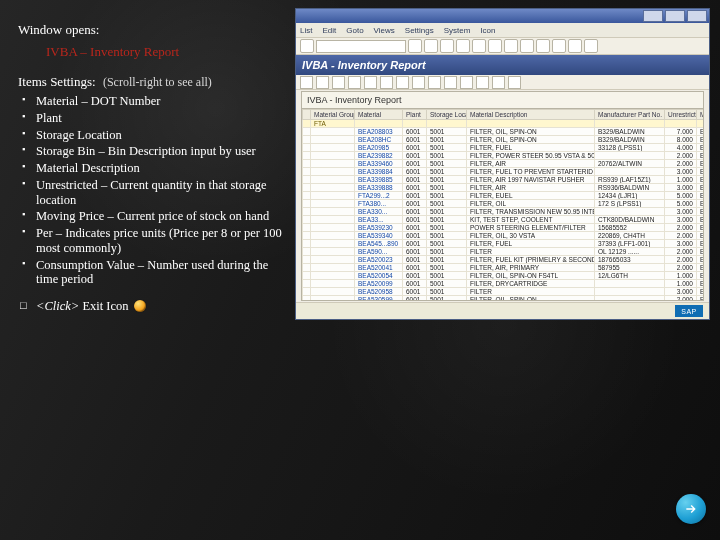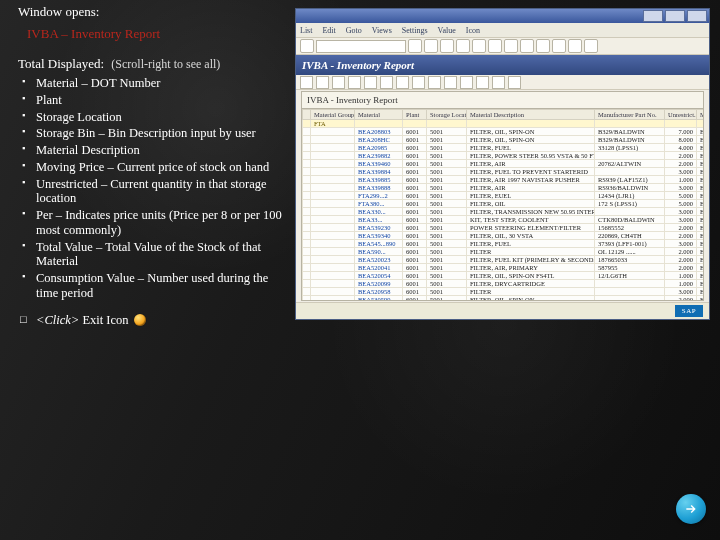--- a/index.html
+++ b/index.html
@@ -3,39 +3,39 @@
 <meta charset="utf-8">
 <style>
   html,body{margin:0;padding:0;width:720px;height:540px;background:#000;font-family:"Times New Roman",serif;overflow:hidden}
   .slide{position:relative;width:720px;height:540px;
     background:
       radial-gradient(circle at 30% 20%, rgba(255,255,255,.06) 0%, rgba(255,255,255,0) 25%),
       radial-gradient(circle at 70% 60%, rgba(255,255,255,.04) 0%, rgba(255,255,255,0) 30%),
       linear-gradient(115deg,#262626 0%,#1a1a1a 40%,#0e0e0e 100%);
     color:#fff;
   }
-  .left{position:absolute;left:18px;top:4px;width:272px}
+  .left{position:absolute;left:18px;top:22px;width:272px}
   .wo{font-size:13px;margin:0 0 6px 0}
-  .title{color:#b9261c;font-size:13px;margin:0 0 14px 9px}
+  .title{color:#b9261c;font-size:13px;margin:0 0 14px 28px}
   .idl{font-size:13px;margin:0 0 4px 0}
   .hint{font-size:12px;color:#d8d8d8;margin-left:4px}
   ul.bul{list-style:none;margin:2px 0 0 0;padding:0}
   ul.bul li{position:relative;padding:0 0 2px 18px;font-size:12.5px;line-height:1.18}
   ul.bul li::before{content:"\25AA";position:absolute;left:4px;top:0;font-size:9px;color:#fff}
   .click{margin:10px 0 0 0;font-size:12.5px;position:relative;padding-left:18px}
   .click::before{content:"\25A1";position:absolute;left:2px;top:0;font-size:11px;color:#fff}
   .click em{font-style:italic}
   .exitico{display:inline-block;width:12px;height:12px;border-radius:50%;
     background:radial-gradient(circle at 35% 30%,#ffe27a 0%,#f5a51f 55%,#c9740a 100%);
     box-shadow:inset -1px -1px 1px rgba(0,0,0,.4),0 0 1px rgba(0,0,0,.6);
     vertical-align:-2px;margin-left:2px}
 
   
   .sap{position:absolute;right:10px;top:8px;width:413px;height:310px;background:#f0ede4;
-       border:1px solid #4b5e84;font-family:Liberation Serif, serif;font-size:8px;color:#222;overflow:hidden}
+       border:1px solid #4b5e84;font-family:Liberation Sans, sans-serif;font-size:8px;color:#222;overflow:hidden}
   .sap .winbar{height:14px;background:linear-gradient(#6e89c6,#3a579c);display:flex;justify-content:flex-end;align-items:center;padding:0 2px;gap:2px}
   .sap .winbar span{width:18px;height:10px;background:#cfd7ea;border:1px solid #5a6e9a;display:inline-block}
   .sap .menu{height:14px;background:#eceadf;padding:0 4px;display:flex;gap:10px;align-items:center;color:#33405f;border-bottom:1px solid #cfcab9}
   .sap .tb1{height:16px;background:#f2efe5;border-bottom:1px solid #cfcab9;display:flex;align-items:center;padding:0 4px;gap:2px}
   .sap .tb1 .chip{width:12px;height:12px;background:#fff;border:1px solid #b8b4a4;border-radius:2px}
   .sap .tb1 .field{width:88px;height:11px;background:#fff;border:1px solid #b8b4a4}
   .sap .hdr{height:20px;background:linear-gradient(#4e68a7,#31487f);color:#fff;font-weight:bold;
         font-size:11px;font-style:italic;display:flex;align-items:center;padding:0 6px}
   .sap .tb2{height:14px;background:#f2efe5;border-bottom:1px solid #cfcab9;display:flex;align-items:center;padding:0 4px;gap:3px}
   .sap .tb2 i{width:11px;height:11px;background:#fff;border:1px solid #b8b4a4;display:inline-block}
@@ -56,54 +56,53 @@
   .nextbtn svg{width:16px;height:16px;fill:#fff}
 </style>
 </head>
 <body>
 <div class="slide">
 
   <div class="left">
     <p class="wo">Window opens:</p>
     <p class="title">IVBA – Inventory Report</p>
     <p class="idl">
-      <span>Total Displayed:</span>
+      <span>Items Settings:</span>
       <span class="hint">(Scroll-right to see all)</span>
     </p>
     <ul class="bul" id="bullets">
         <li>Material – DOT Number</li>
         <li>Plant</li>
         <li>Storage Location</li>
         <li>Storage Bin – Bin Description input by user</li>
         <li>Material Description</li>
+        <li>Unrestricted – Current quantity in that storage location</li>
         <li>Moving Price – Current price of stock on hand</li>
-        <li>Unrestricted – Current quantity in that storage location</li>
         <li>Per – Indicates price units (Price per 8 or per 100 most commonly)</li>
-        <li>Total Value – Total Value of the Stock of that Material</li>
         <li>Consumption Value – Number used during the time period</li>
       </ul>
     <p class="click">
       <em>&lt;Click&gt;</em><span> Exit Icon</span>
       <span class="exitico"></span>
     </p>
   </div>
 
   <div class="sap">
     <div class="winbar">
       <span></span>
       <span></span>
       <span></span>
     </div>
     <div class="menu" id="sap-menu">
         <span>List</span>
         <span>Edit</span>
         <span>Goto</span>
         <span>Views</span>
         <span>Settings</span>
-        <span>Value</span>
+        <span>System</span>
         <span>Icon</span>
       </div>
     <div class="tb1">
       <div class="chip"></div>
       <div class="field"></div>
       <div class="chip"></div>
       <div class="chip"></div>
       <div class="chip"></div>
       <div class="chip"></div>
       <div class="chip"></div>

